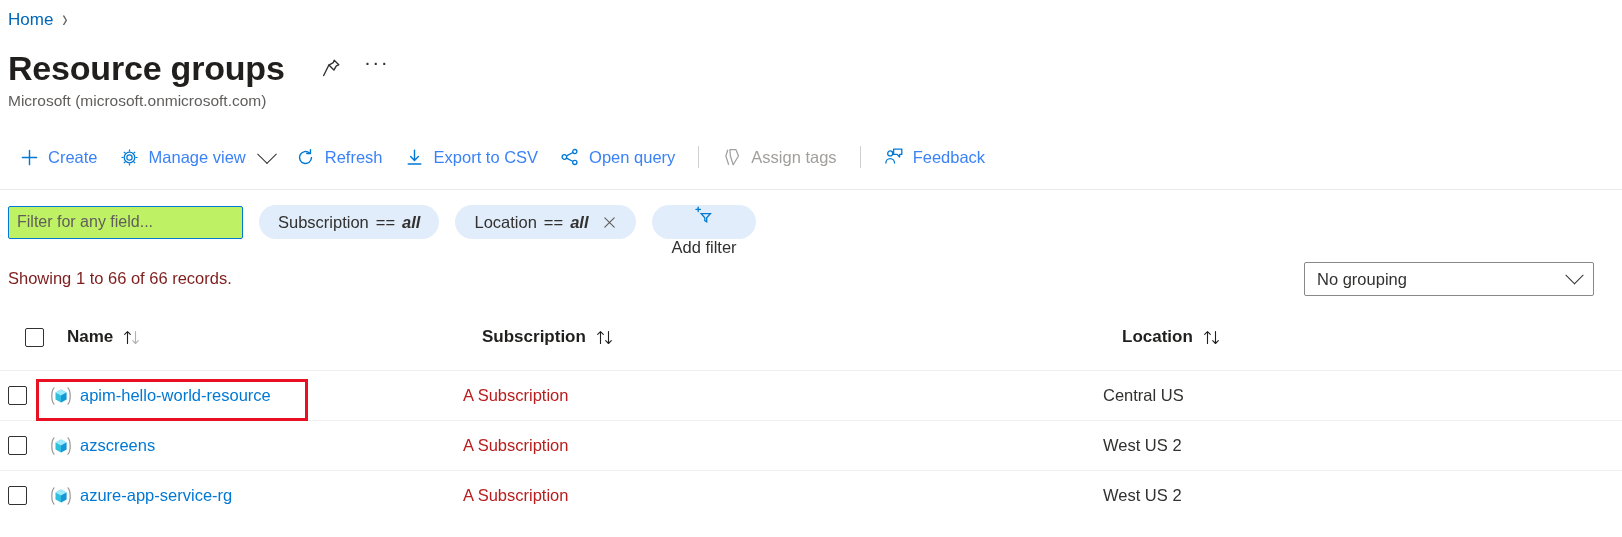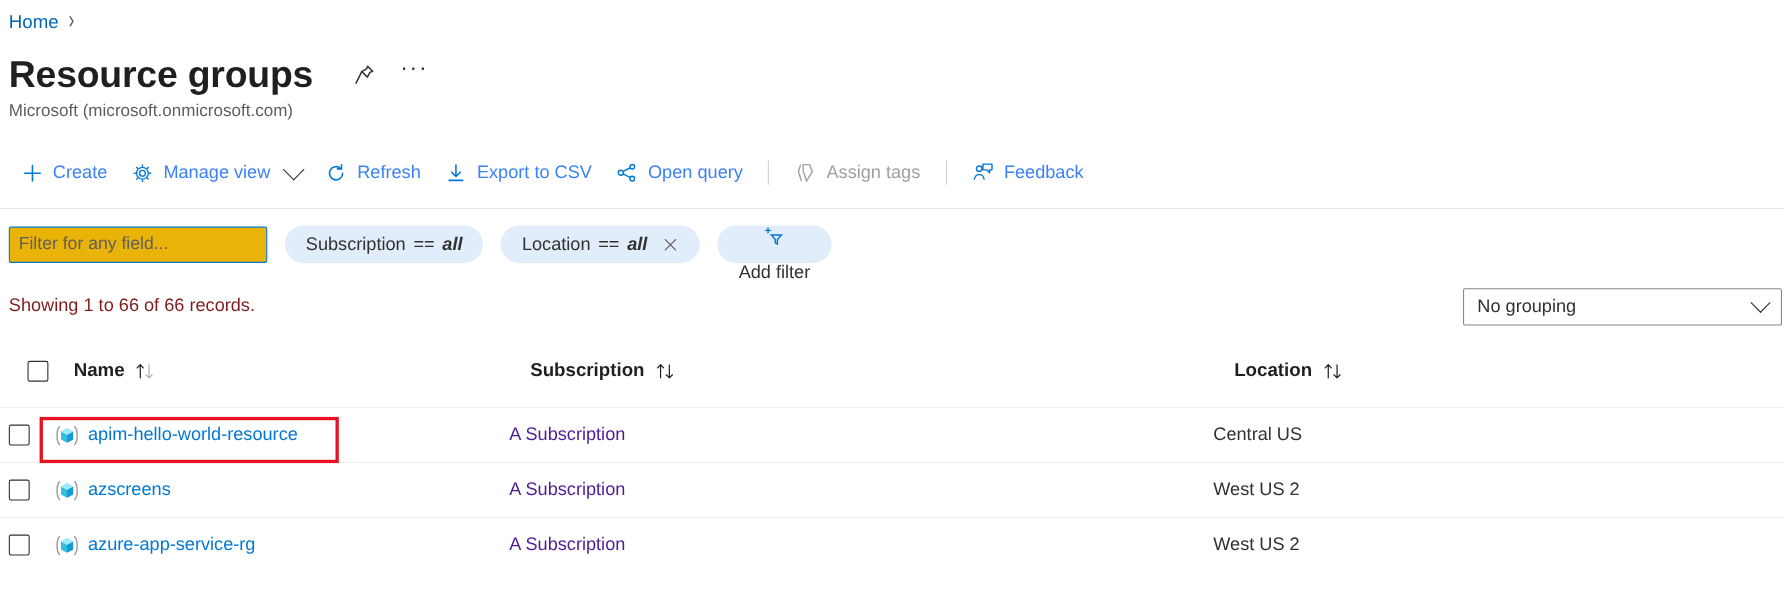--- a/index.html
+++ b/index.html
@@ -152,21 +152,21 @@
     width: 235px;
     height: 33px;
     border: 1px solid #0078d4;
     border-radius: 2px;
     font-size: 16px;
     font-family: "Liberation Sans", sans-serif;
     color: #323130;
     padding: 0 8px;
     box-sizing: border-box;
     outline: none;
-    background: #eab308;
+    background: #bef264;
   }
   .filter-input::placeholder { color: #605e5c; }
   .pill {
     display: flex;
     align-items: center;
     gap: 7px;
     height: 34px;
     padding: 0 19px;
     background: #e1edfa;
     border-radius: 17px;
@@ -190,21 +190,21 @@
   
   .records {
     position: absolute;
     left: 8px;
     top: 269px;
     font-size: 16.5px;
     color: #7f1d1d;
   }
   .grouping {
     position: absolute;
-    right: 2px;
+    right: 28px;
     top: 262px;
     width: 290px;
     height: 34px;
     border: 1px solid #8a8886;
     border-radius: 2px;
     background: #fff;
     display: flex;
     align-items: center;
     padding: 0 12px;
     box-sizing: border-box;
@@ -293,21 +293,21 @@
     margin-right: 8px;
     flex: 0 0 auto;
   }
   .rg-name {
     font-size: 16.5px;
     color: #0078d4;
     cursor: pointer;
   }
   .cell-sub {
     font-size: 16.5px;
-    color: #4c1d95;
+    color: #b91c1c;
     cursor: pointer;
   }
   .cell-loc {
     font-size: 16.5px;
     color: #323130;
   }
   .highlight-box {
     position: absolute;
     left: 36px;
     top: 379px;

